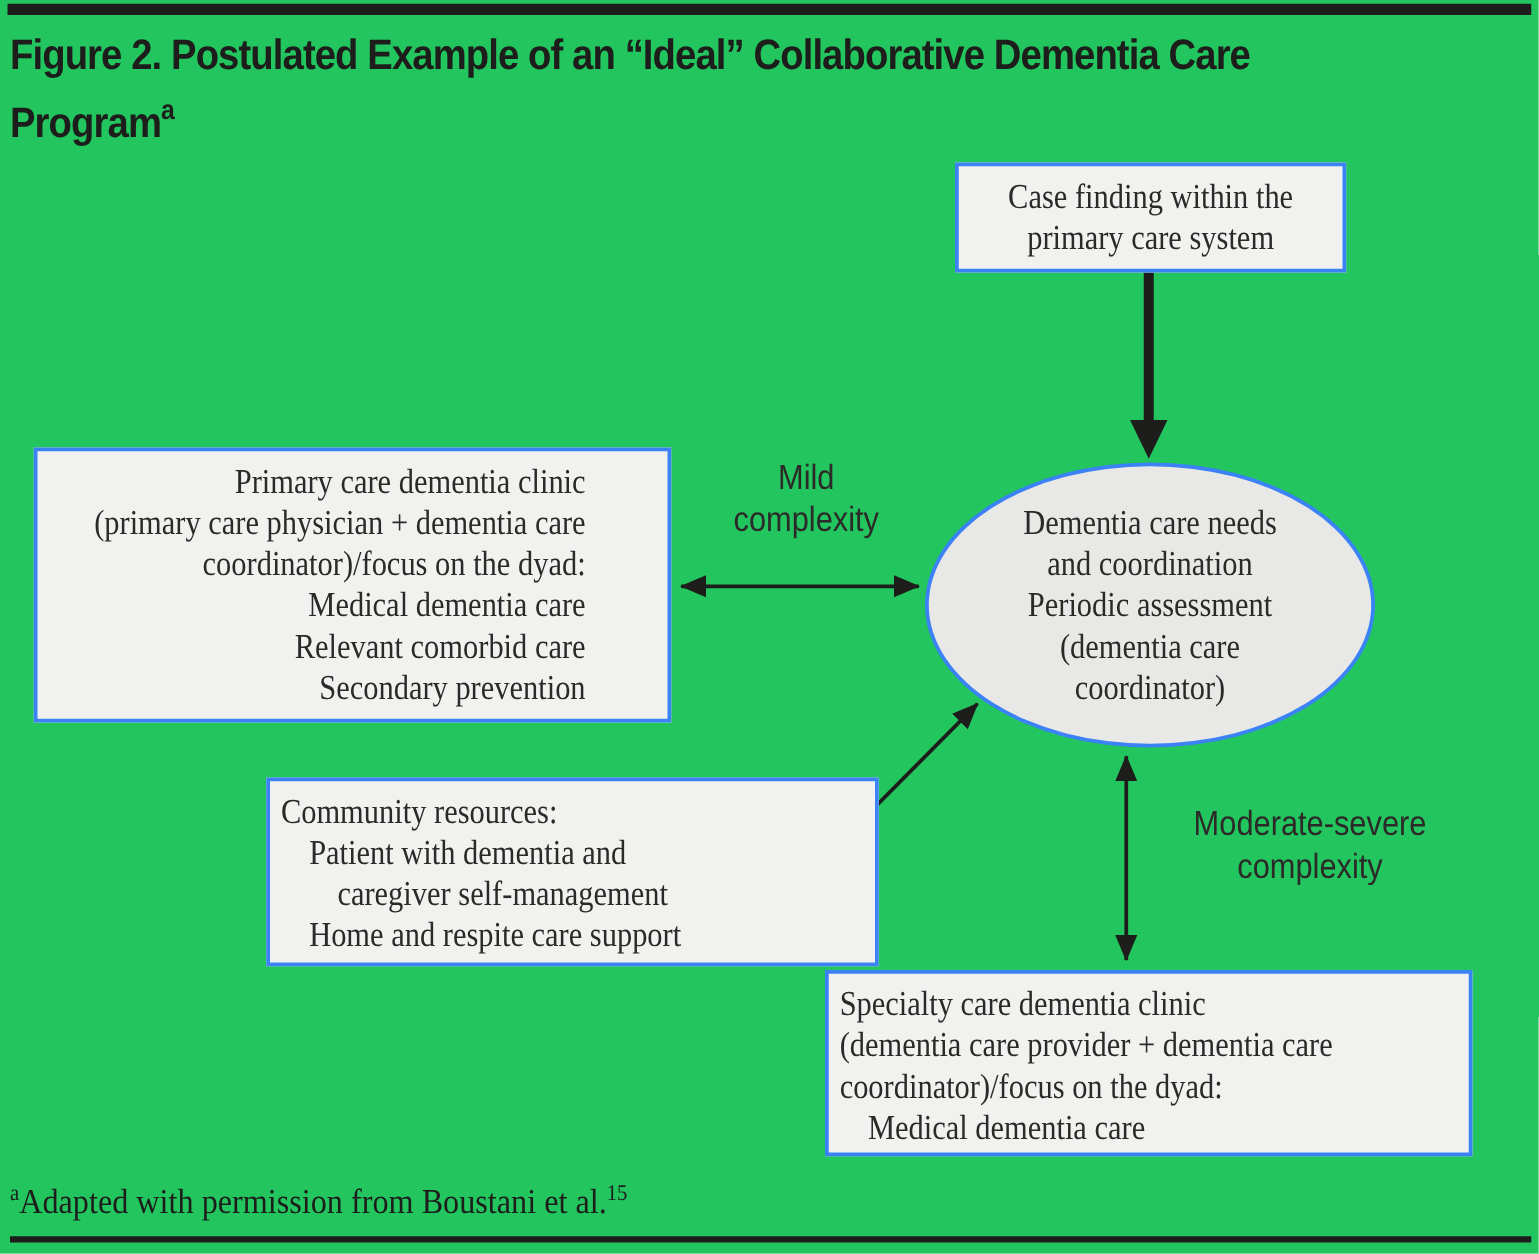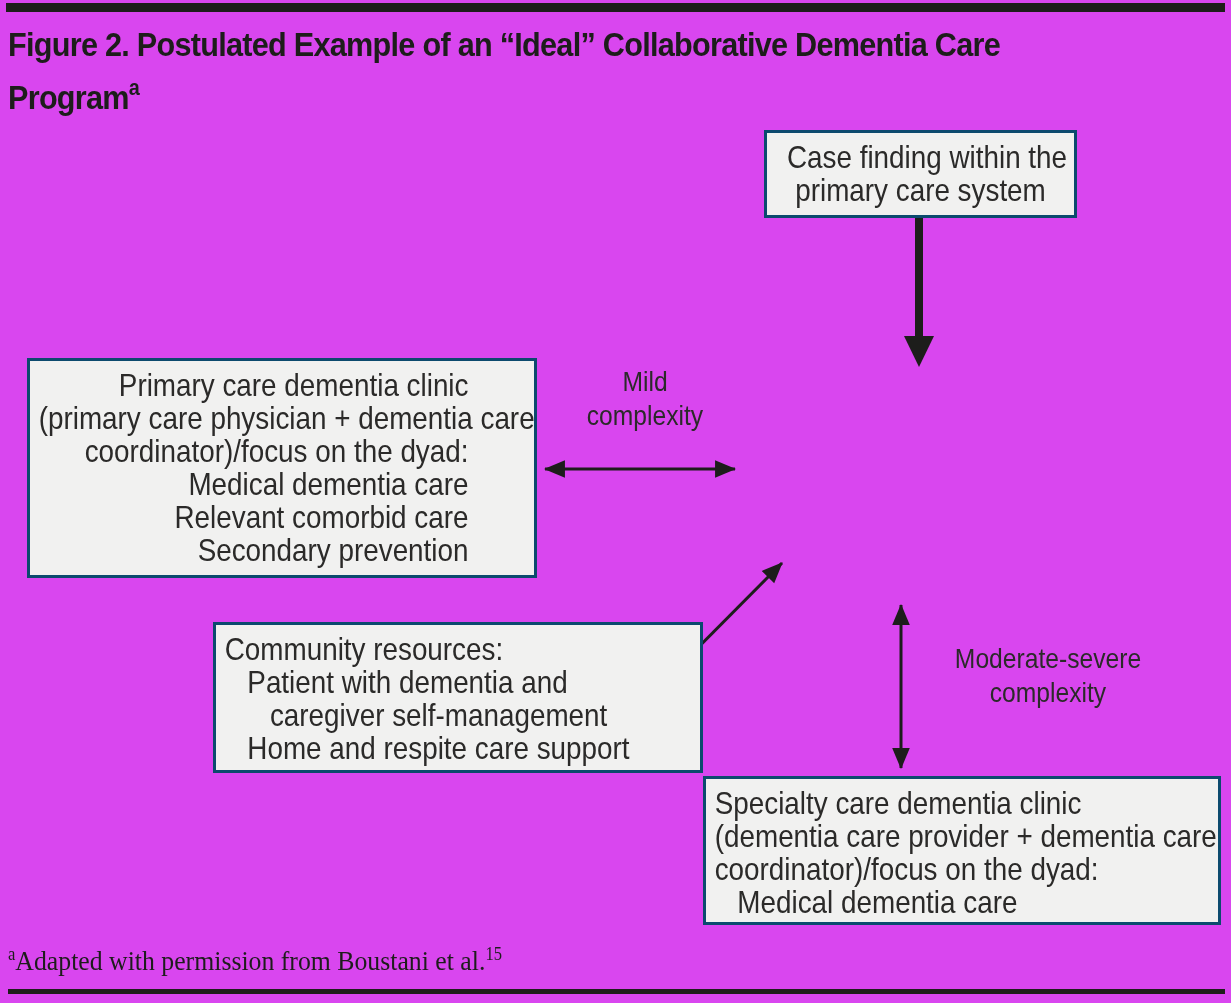--- a/index.html
+++ b/index.html
@@ -1,32 +1,32 @@
 <!DOCTYPE html>
 <html><head>
 <meta charset="utf-8">
 <style>
   html,body { margin:0; padding:0; background:#ffffff; }
   .canvas {
-    position:relative; width:1231px; height:1003px; background:#d946ef;
+    position:relative; width:1231px; height:1003px; background:#22c55e;
     font-family:"Liberation Sans", sans-serif; color:#2b2a29; overflow:hidden;
   }
   .toprule { position:absolute; left:6px; top:3px; width:1219px; height:9px; background:#1d1d1b; }
   .bottomrule { position:absolute; left:8px; top:989px; width:1217px; height:5px; background:#1d1d1b; }
 
   .figtitle {
     position:absolute; left:8px; top:22px; width:1300px;
     font-size:34px; font-weight:bold; line-height:45px; letter-spacing:-0.8px;
     color:#1d1d1b; transform:scaleX(0.9); transform-origin:left top; white-space:nowrap;
   }
   .figtitle sup { font-size:22px; position:relative; top:-2px; }
 
   .node {
-    position:absolute; background:#f1f1f0; border:3px solid #0c4a6e;
-    box-sizing:border-box; font-size:32px; line-height:33px;
+    position:absolute; background:#f1f1f0; border:3px solid #3b82f6;
+    box-sizing:border-box; font-size:28px; line-height:33px;font-family:Liberation Serif, serif;
   }
   .node-inner {
     transform:scaleX(0.87); transform-origin:top left;
     padding:8px 0 0 10px; white-space:nowrap; width:100%; box-sizing:border-box;
   }
   .node.centered { display:flex; align-items:center; justify-content:center; }
   .node.centered .node-inner { transform-origin:center; text-align:center; padding:0; }
 
   .ellipse { border-radius:50%; background:#e8e8e7; }
 
@@ -76,20 +76,29 @@
     </g>
   </svg>
 
   <div class="node centered" style="left:764px; top:130px; width:313px; height:88px;">
     <div class="node-inner">
       <div>Case finding within the</div>
       <div>primary care system</div>
     </div>
   </div>
 
+  <div class="node ellipse centered" style="left:740px; top:370px; width:360px; height:228px;">
+    <div class="node-inner">
+      <div>Dementia care needs</div>
+      <div>and coordination</div>
+      <div>Periodic assessment</div>
+      <div>(dementia care</div>
+      <div>coordinator)</div>
+    </div>
+  </div>
 
   <div class="node" style="left:27px; top:358px; width:510px; height:220px;text-align:right;">
     <div class="node-inner">
       <div class="ind0">Primary care dementia clinic</div>
       <div class="ind0">(primary care physician + dementia care</div>
       <div class="ind0">coordinator)/focus on the dyad:</div>
       <div class="ind1">Medical dementia care</div>
       <div class="ind1">Relevant comorbid care</div>
       <div class="ind1">Secondary prevention</div>
     </div>
@@ -97,21 +106,21 @@
 
   <div class="node" style="left:213px; top:622px; width:490px; height:151px;">
     <div class="node-inner">
       <div class="ind0">Community resources:</div>
       <div class="ind1">Patient with dementia and</div>
       <div class="ind2">caregiver self-management</div>
       <div class="ind1">Home and respite care support</div>
     </div>
   </div>
 
-  <div class="node" style="left:660px; top:776px; width:518px; height:149px;margin-left:43px;">
+  <div class="node" style="left:660px; top:776px; width:518px; height:149px;">
     <div class="node-inner">
       <div class="ind0">Specialty care dementia clinic</div>
       <div class="ind0">(dementia care provider + dementia care</div>
       <div class="ind0">coordinator)/focus on the dyad:</div>
       <div class="ind1">Medical dementia care</div>
     </div>
   </div>
 
   <div class="edge-label" style="left:555px; top:365px; width:180px;">
     <div>Mild</div>

